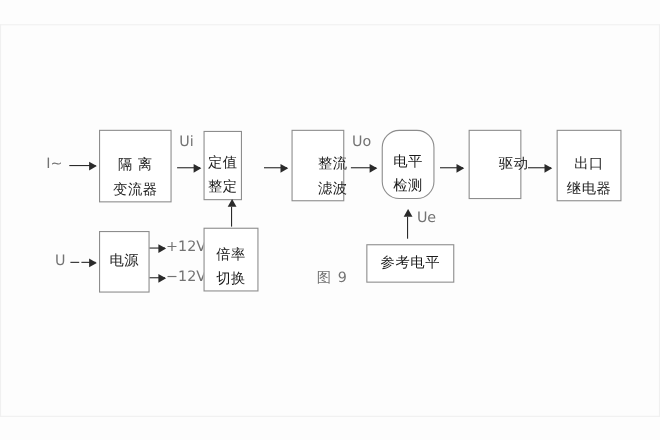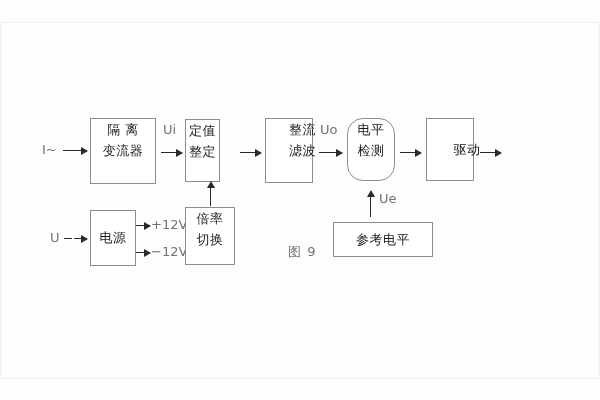--- a/index.html
+++ b/index.html
@@ -32,21 +32,21 @@
   }
 
   .box {
     position: absolute;
     box-sizing: border-box;
     border: 1px solid #8d8d8d;
     background: #ffffff;
     display: flex;
     flex-direction: column;
     align-items: center;
-    justify-content: flex-start;
+    justify-content: flex-end;
     color: #1b1b1b;
     font-size: 13px;
     line-height: 1.65;
     letter-spacing: 0.5px;
   }
   .box .line { white-space: nowrap; }
   .box.single { justify-content: center; }
 
   
   .label {
@@ -143,25 +143,29 @@
   </div>
 
   <div class="arrow-h" style="left:400px; top:152px; width:21px;"></div>
 
   <div class="box single" style="left:426px; top:118px; width:48px; height:63px;padding-left:34px;">
     <span class="line">驱动</span>
   </div>
 
   <div class="arrow-h" style="left:480px; top:152px; width:21px;"></div>
 
+  <div class="box" style="left:506px; top:118px; width:59px; height:65px;">
+    <span class="line">出口</span>
+    <span class="line">继电器</span>
+  </div>
 
   <div class="arrow-v-up" style="left:370px; top:197px; height:20px;"></div>
   <div class="label sig" style="left:379px; top:191px;">Ue</div>
 
-  <div class="box single" style="left:333px; top:222px; width:100px; height:35px;">
+  <div class="box single" style="left:333px; top:222px; width:80px; height:35px;">
     <span class="line">参考电平</span>
   </div>
 
   <div class="label sig" style="left:50px; top:230px;">U</div>
   <div class="lead-h" style="left:64px; top:238px; width:8px;"></div>
   <div class="arrow-h" style="left:74px; top:238px; width:13px;"></div>
 
   <div class="box single" style="left:90px; top:210px; width:46px; height:56px;">
     <span class="line">电源</span>
   </div>

